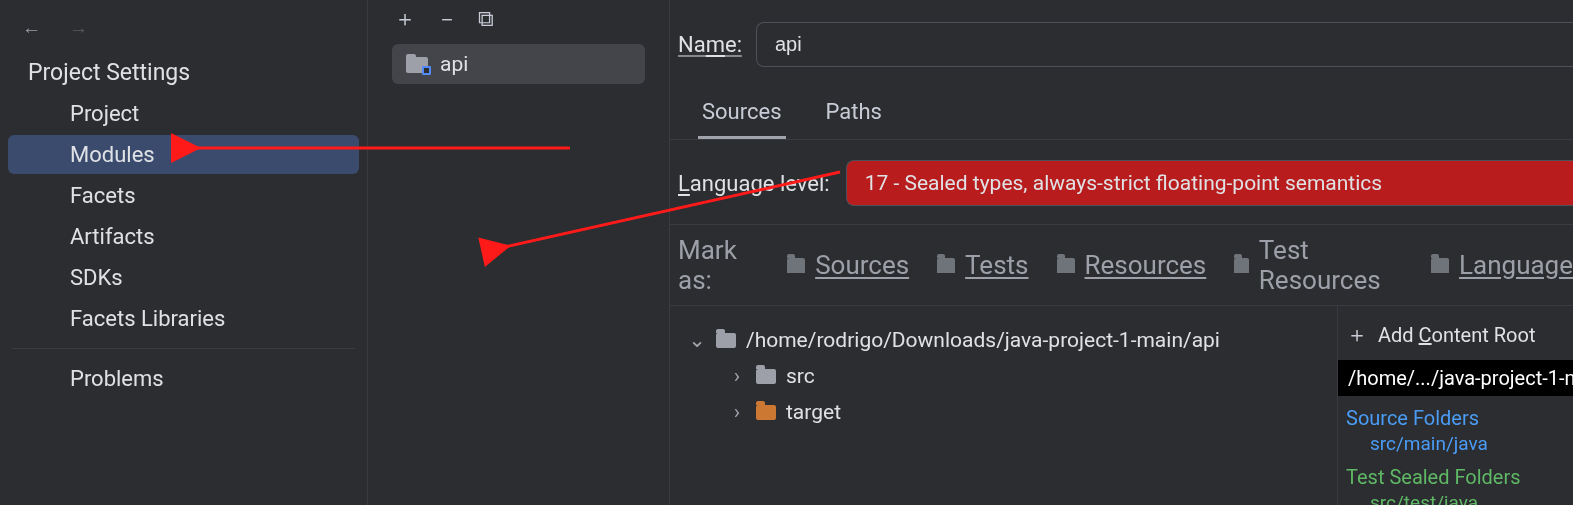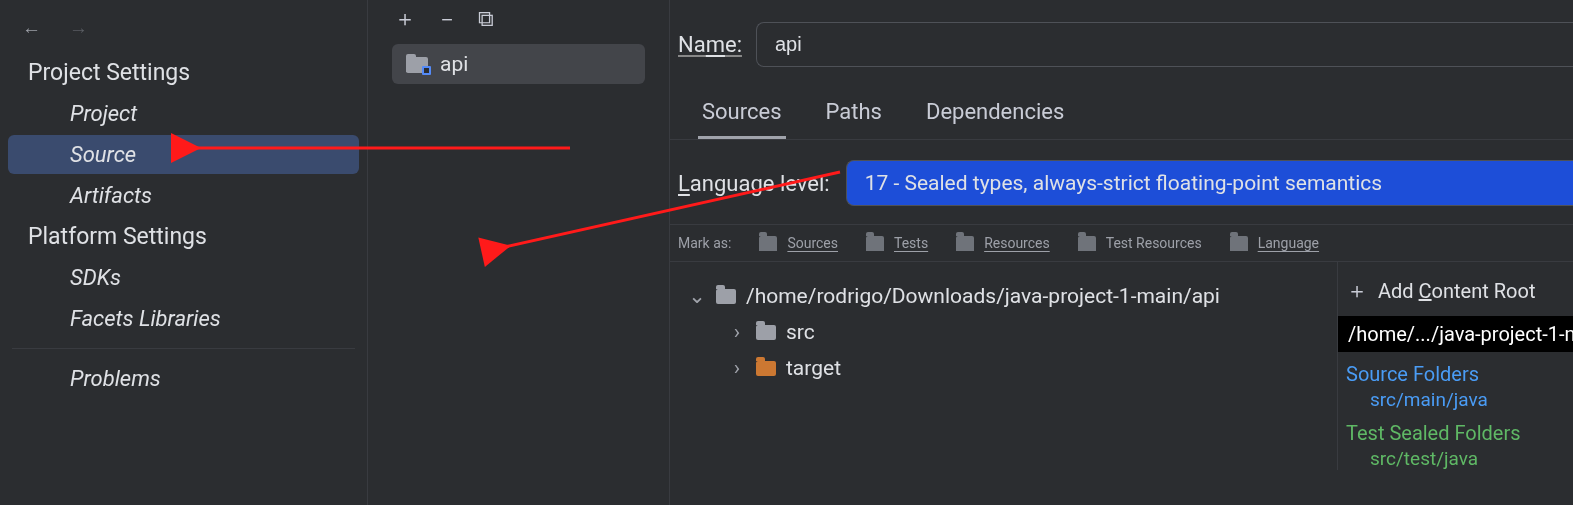--- a/index.html
+++ b/index.html
@@ -30,21 +30,20 @@
     font-size: 23px; font-weight: 400; color: #dfe1e5;
     padding: 6px 8px;
     margin-left: 20px;
   }
   .sidebar-item {
     font-size: 22px; color: #dfe1e5;
     padding: 7px 8px 7px 62px;
     cursor: pointer;
     border-radius: 6px;
     margin: 2px 8px 2px 8px;
-    font-style: italic;
   }
   .sidebar-item.selected {
     background: #3a4b6e;
   }
   .separator {
     height: 1px; background: #393b40;
     margin: 10px 12px;
   }
 
   
@@ -103,31 +102,31 @@
   }
   .tab.active { border-bottom: 3px solid #a0a3ab; }
 
   .lang-row {
     display: flex; align-items: center; gap: 16px;
     padding: 20px 0 18px 8px;
   }
   .lang-row .lbl { font-size: 22px; }
   .und-first::first-letter { text-decoration: underline; text-underline-offset: 3px; }
   .lang-select {
-    flex: 1; background: #1d4ed8;
+    flex: 1; background: #b91c1c;
     border: 1px solid #4e5157; border-right: none;
     border-radius: 8px 0 0 8px;
     color: #dfe1e5; font-size: 21px; padding: 10px 18px;
   }
 
   .source-bar {
     display: flex; align-items: center;
     border-top: 1px solid #393b40; border-bottom: 1px solid #393b40;
     padding: 10px 0 10px 8px; gap: 28px;
-    color: #9da0a8; font-size: 14px;
+    color: #9da0a8; font-size: 26px;
   }
   .mark-grp { display: flex; align-items: center; gap: 10px; cursor: pointer;}
   .mark-grp .glyph { width: 18px; height: 15px; display:inline-block; background:#6f737a; border-radius:2px 2px 0 0; position:relative;}
   .mark-grp .glyph::before{content:"";position:absolute;top:-4px;left:0;width:8px;height:4px;background:#6f737a;border-radius:2px 2px 0 0;}
   .mark-grp .label .u { text-decoration: underline; text-underline-offset: 3px; }
 
   
   .content-body { display: flex; }
   .tree {
     flex: 1; padding: 16px 8px 8px 18px; font-size: 21px; color: #dfe1e5;
@@ -159,24 +158,24 @@
 <body>
 
 <div class="left-sidebar">
   <div class="nav-arrows">
     <span class="nav-arrow">←</span>
     <span class="nav-arrow disabled">→</span>
   </div>
 
   <div class="section-header">Project Settings</div>
   <div class="sidebar-item">Project</div>
-  <div class="sidebar-item selected">Source</div>
+  <div class="sidebar-item selected">Modules</div>
+  <div class="sidebar-item">Facets</div>
   <div class="sidebar-item">Artifacts</div>
 
-  <div class="section-header">Platform Settings</div>
   <div class="sidebar-item">SDKs</div>
   <div class="sidebar-item">Facets Libraries</div>
 
   <div class="separator"></div>
   <div class="sidebar-item">Problems</div>
 </div>
 
 <div class="mid-col">
   <div class="mid-toolbar">
     <span class="tb-btn">＋</span>
@@ -195,21 +194,20 @@
 
 <div class="right-panel">
   <div class="name-row">
     <span class="lbl"><span>Na</span><u>m</u><span>e:</span></span>
     <input class="name-input" value="api" style="">
   </div>
 
   <div class="tabs-row">
     <div class="tab active">Sources</div>
     <div class="tab">Paths</div>
-    <div class="tab">Dependencies</div>
   </div>
 
   <div class="lang-row">
     <span class="lbl und-first">Language level:</span>
     <div class="lang-select">17 - Sealed types, always-strict floating-point semantics</div>
   </div>
 
   <div class="source-bar">
     <span>Mark as:</span>
     <span class="mark-grp">

